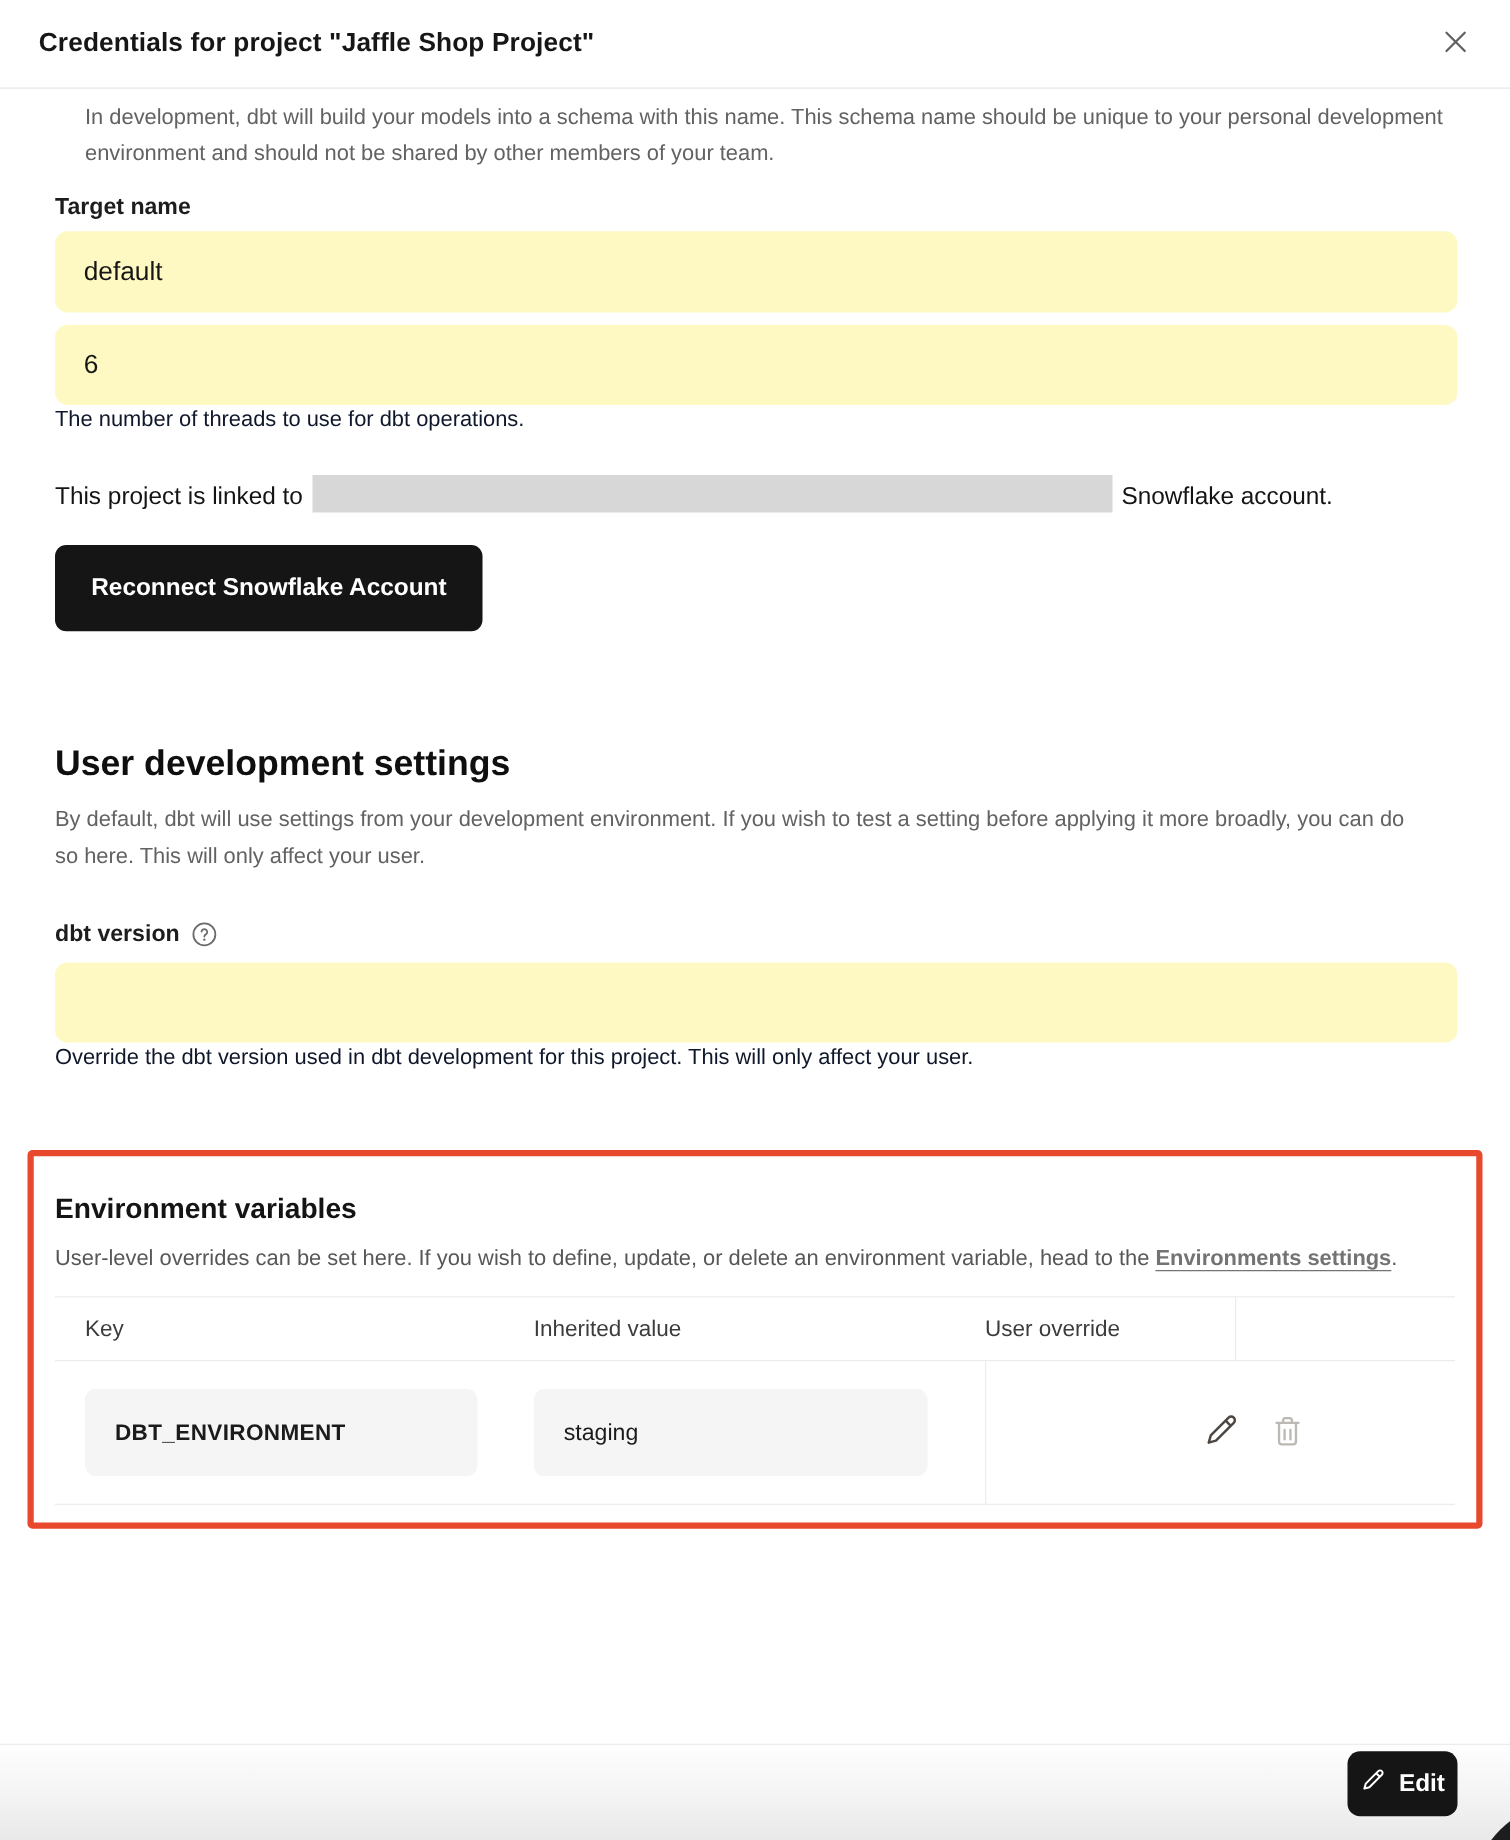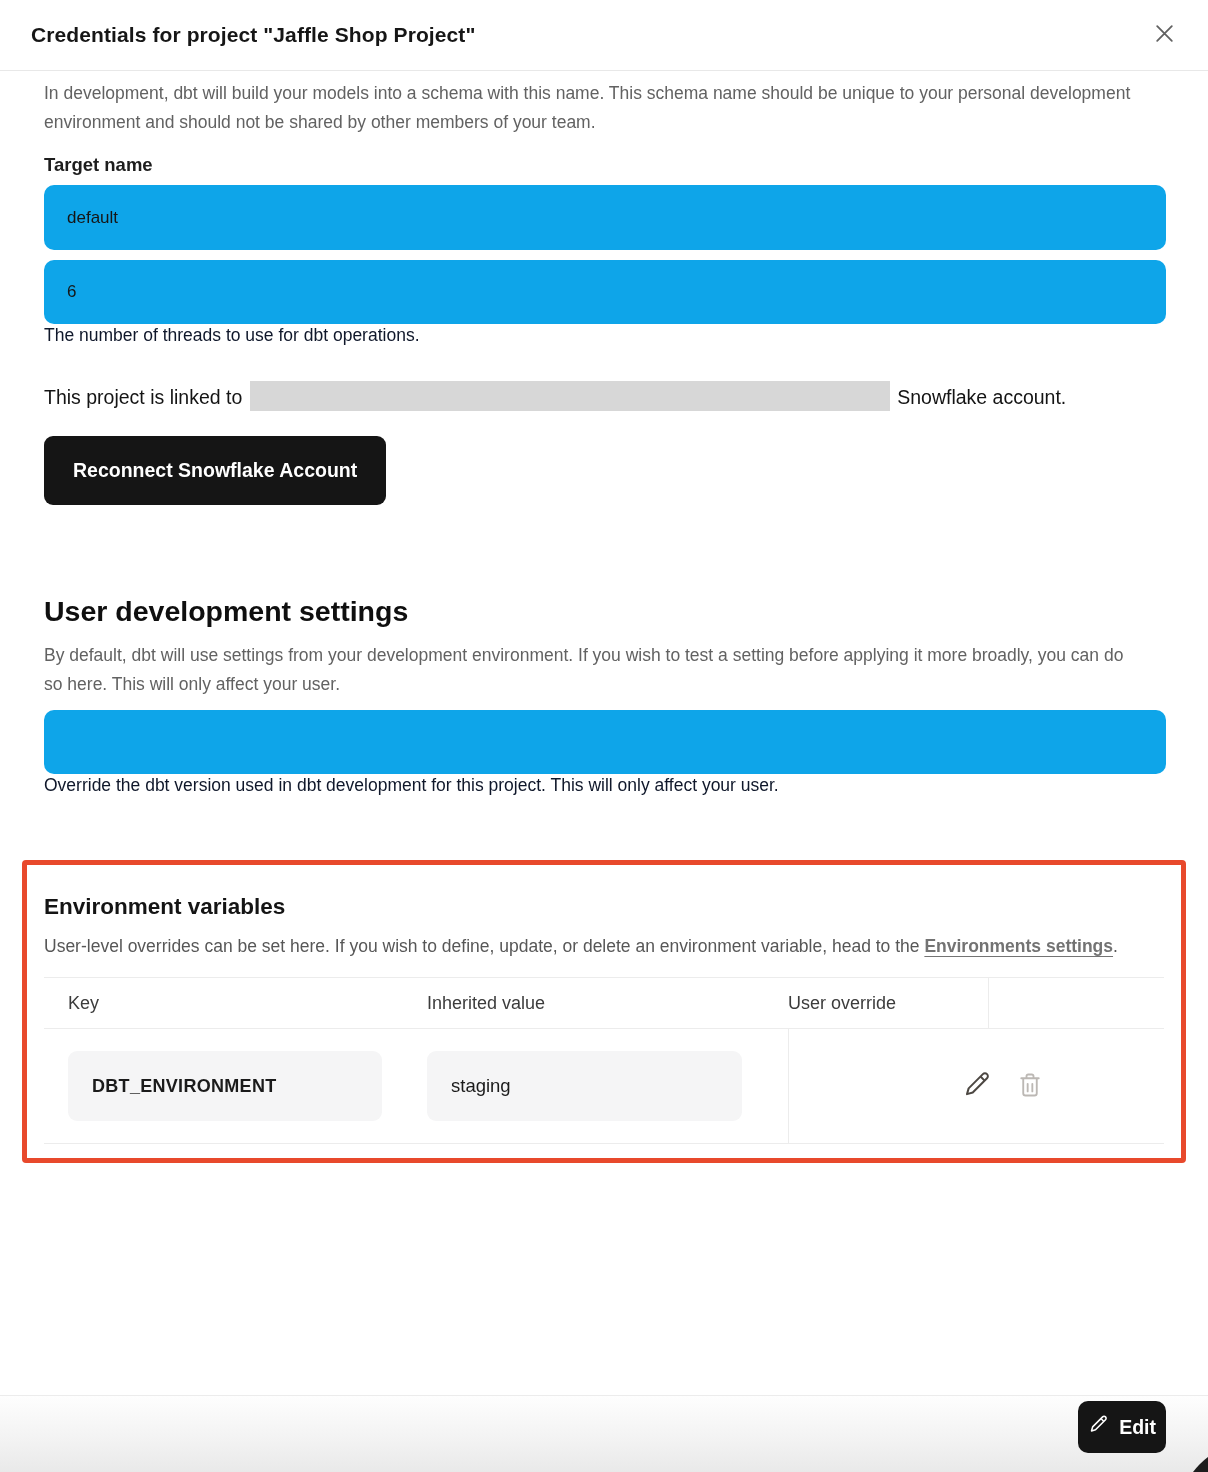--- a/index.html
+++ b/index.html
@@ -18,31 +18,31 @@
   }
   .modal-title { font-size:21px; font-weight:700; color:#161616; letter-spacing:.1px; }
   .close-btn {
     width:36px; height:36px; border:none; background:transparent; cursor:pointer;
     display:flex; align-items:center; justify-content:center;
   }
 
   
   .content { padding:0 42px 0 44px; }
   .intro {
-    margin-top:8px; font-size:17.5px; line-height:28.5px; color:#626262; max-width:1120px;
+    margin-top:8px; font-size:17.5px; line-height:28.5px; color:#626262; max-width:1120px;margin-left:24px;
   }
   .field-label {
     display:block; margin-top:18px; font-size:18.5px; font-weight:700; color:#1d1d1d;
   }
   .field-label.mt-lg { margin-top:27px; }
   .text-input {
     display:block; width:1122px; height:65px; margin-top:9px;
-    background:#0ea5e9; border:none; border-radius:10px;
+    background:#fef9c3; border:none; border-radius:10px;
     font-family:"Liberation Sans", sans-serif;
-    font-size:17px; color:#161616; padding:0 23px; outline:none;
+    font-size:21px; color:#161616; padding:0 23px; outline:none;
   }
   .threads-input { height:64px; margin-top:10px; }
   .helper { margin-top:1px; font-size:17.5px; color:#0f172a; }
 
   .linked-text {
     margin-top:33px; font-size:19.5px; line-height:36px; color:#141414; max-width:1100px;
   }
   .redaction-bar {
     display:inline-block; width:640px; height:30px; background:#d7d7d7;
     vertical-align:-7px; margin:0 2px;
@@ -136,20 +136,30 @@
   <input class="text-input threads-input" type="text" value="6" style="">
   <p class="helper">The number of threads to use for dbt operations.</p>
 
   <p class="linked-text"><span>This project is linked to</span> <span class="redaction-bar"></span> <span>Snowflake account.</span></p>
 
   <button class="btn-dark reconnect-btn">Reconnect Snowflake Account</button>
 
   <h2 class="section-heading">User development settings</h2>
   <p class="section-desc">By default, dbt will use settings from your development environment. If you wish to test a setting before applying it more broadly, you can do so here. This will only affect your user.</p>
 
+  <div class="label-row">
+    <label class="field-label">dbt version</label>
+    <span class="help-icon">
+      <svg width="21" height="21" viewBox="0 0 22 22" fill="none">
+        <circle cx="11" cy="11" r="9.2" stroke="#6b6b6b" stroke-width="1.5"></circle>
+        <path d="M8.6 8.6a2.4 2.4 0 1 1 3.4 2.6c-.7.35-1 .8-1 1.6" stroke="#6b6b6b" stroke-width="1.5" stroke-linecap="round" fill="none"></path>
+        <circle cx="11" cy="15.4" r="1" fill="#6b6b6b"></circle>
+      </svg>
+    </span>
+  </div>
   <input class="text-input threads-input" type="text" style="margin-top: 12px;" value="">
   <p class="helper">Override the dbt version used in dbt development for this project. This will only affect your user.</p>
 
 </div>
 
 <section class="env-box">
   <h3 class="env-heading">Environment variables</h3>
   <p class="env-desc"><span>User-level overrides can be set here. If you wish to define, update, or delete an environment variable, head to the </span><a class="env-link">Environments settings</a><span>.</span></p>
 
   <div class="ev-table">

